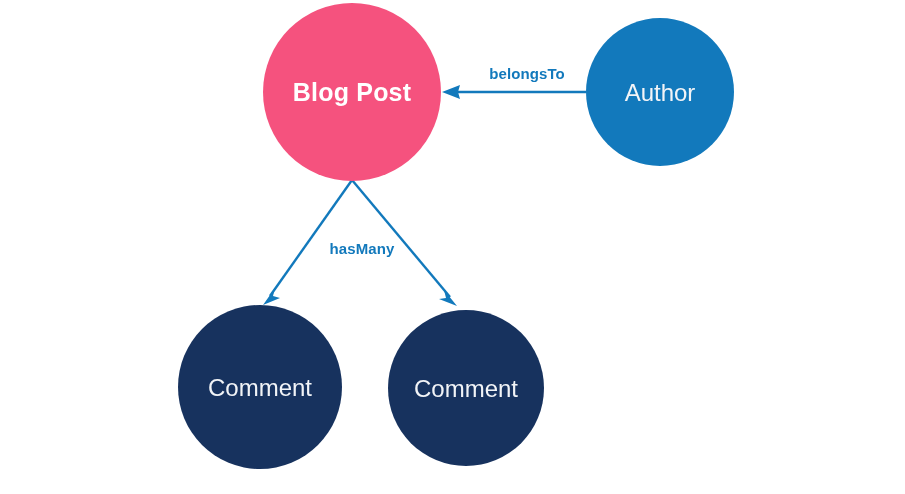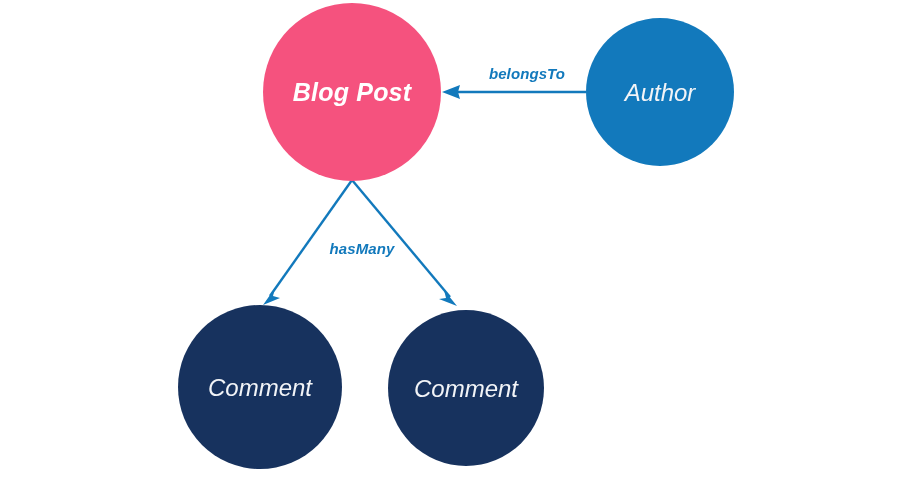--- a/index.html
+++ b/index.html
@@ -10,21 +10,20 @@
   }
   body {
     font-family: "Liberation Sans", sans-serif;
   }
   #canvas {
     position: relative;
     width: 905px;
     height: 494px;
     background: #ffffff;
     overflow: hidden;
-    font-style: italic;
   }
   #diagram-svg {
     position: absolute;
     left: 0;
     top: 0;
     width: 905px;
     height: 494px;
   }
   .node-label {
     fill: #ffffff;

